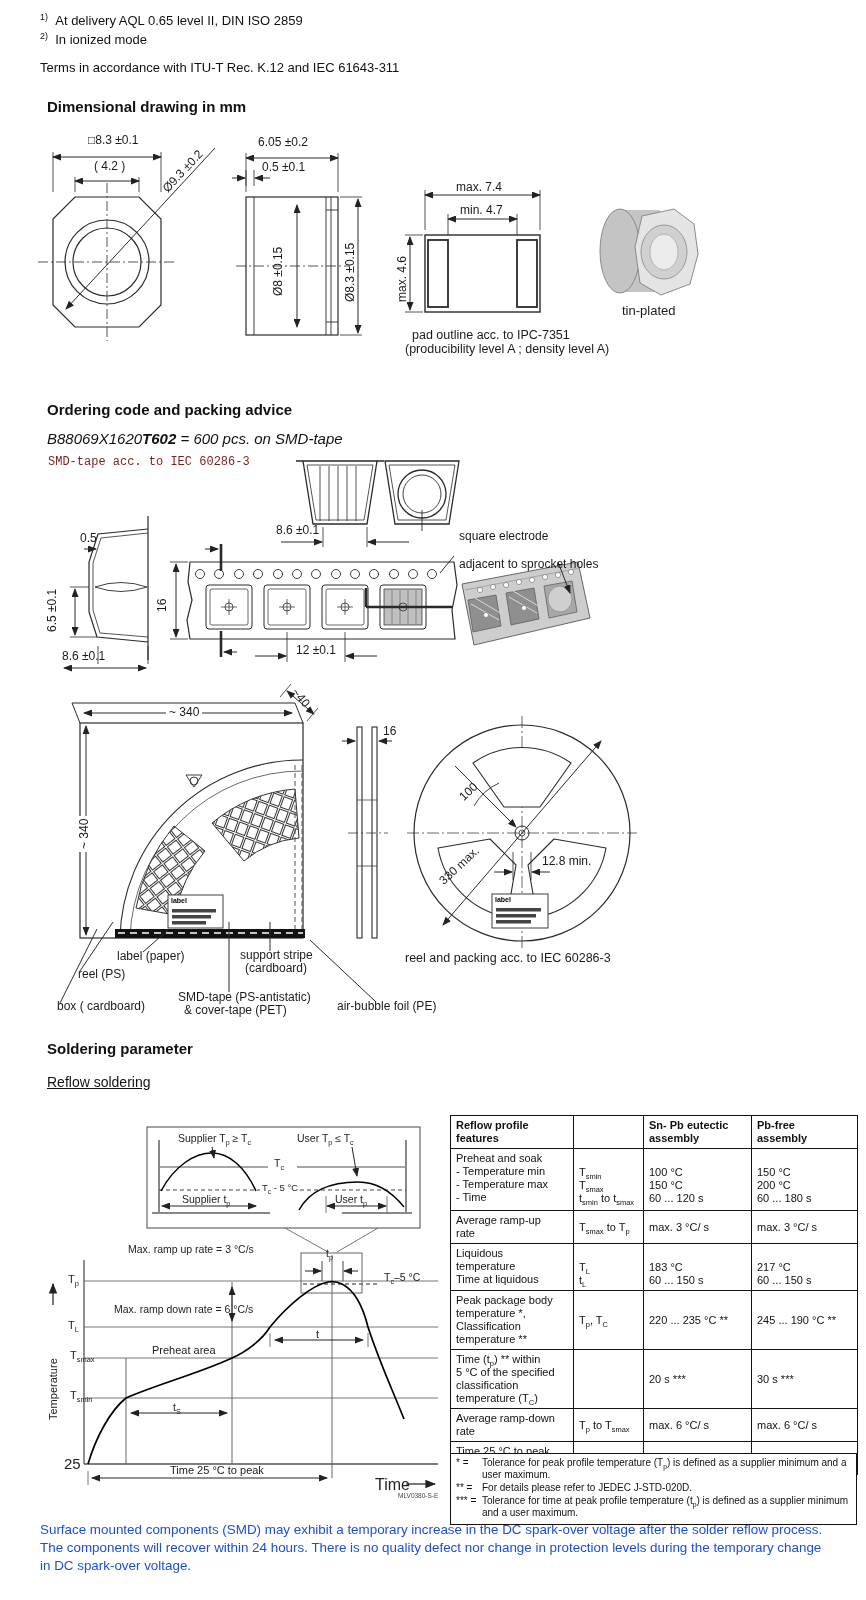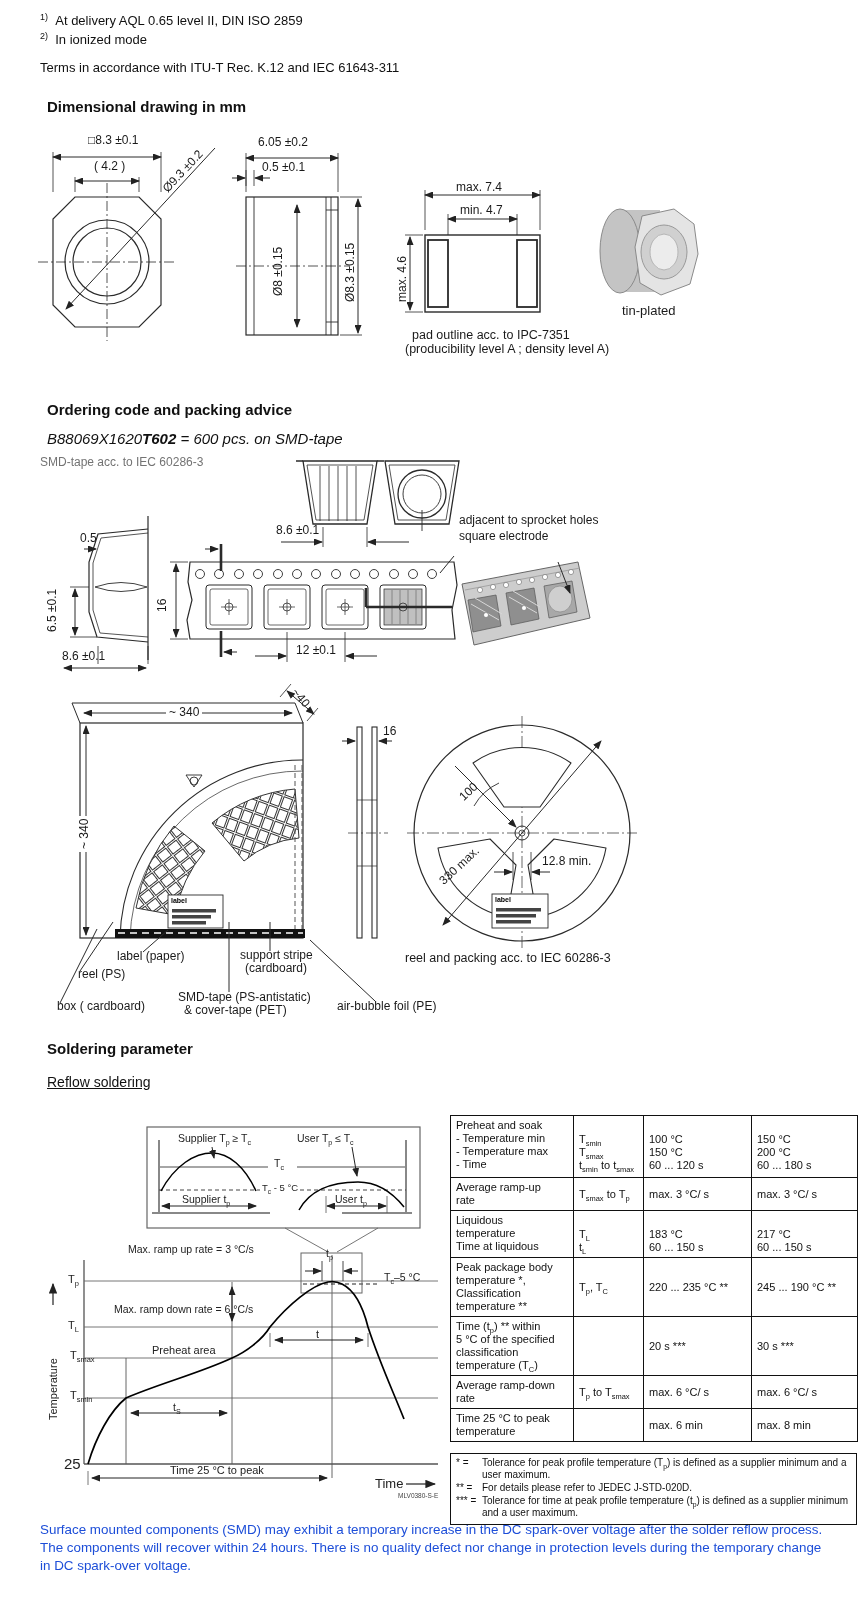--- a/index.html
+++ b/index.html
@@ -102,21 +102,21 @@
   <span class="lb rv" style="left:344px;top:302px;">Ø8.3 ±0.15</span>
   <span class="lb" style="left:456px;top:181px;">max. 7.4</span>
   <span class="lb" style="left:460px;top:204px;">min. 4.7</span>
   <span class="lb rv" style="left:396px;top:302px;">max. 4.6</span>
   <span class="lb" style="left:412px;top:329px;font-size:12.5px;">pad outline acc. to IPC-7351</span>
   <span class="lb" style="left:405px;top:343px;font-size:12.5px;">(producibility level A ; density level A)</span>
   <span class="lb" style="left:622px;top:304px;font-size:13px;">tin-plated</span>
 
   <div class="h1" style="left:47px;top:401px;">Ordering code and packing advice</div>
   <div class="code-line"><span>B88069X1620</span><b>T602</b><span> = 600 pcs. on SMD-tape</span></div>
-  <span class="lb" style="left:40px;top:456px;color:#737373;">SMD-tape acc. to IEC 60286-3</span>
+  <span class="lb" style="left:48px;top:456px;color:#7f1d1d;font-family:Liberation Mono, monospace;">SMD-tape acc. to IEC 60286-3</span>
 
   <svg style="top:450px;" width="866" height="575" viewBox="0 450 866 575">
     <defs>
       <marker id="pa" markerWidth="9" markerHeight="7" refX="8" refY="3.5" orient="auto-start-reverse">
           <path d="M0,0 L9,3.5 L0,7 Z" fill="#222"></path>
         </marker>
       <pattern id="fp1" width="13" height="11" patternUnits="userSpaceOnUse" patternTransform="rotate(-38)">
           <rect x="0.5" y="0.5" width="11" height="9" fill="#fff" stroke="#333" stroke-width="1"></rect>
         </pattern>
       <pattern id="fp2" width="13" height="11" patternUnits="userSpaceOnUse" patternTransform="rotate(-70)">
@@ -275,21 +275,21 @@
     </g>
   </svg>
 
   <span class="lb" style="left:276px;top:524px;">8.6 ±0.1</span>
   <span class="lb" style="left:80px;top:532px;">0.5</span>
   <span class="lb rv" style="left:46px;top:632px;">6.5 ±0.1</span>
   <span class="lb" style="left:62px;top:650px;">8.6 ±0.1</span>
   <span class="lb rv" style="left:156px;top:612px;">16</span>
   <span class="lb" style="left:296px;top:644px;">12 ±0.1</span>
   <span class="lb" style="left:459px;top:530px;">square electrode</span>
-  <span class="lb" style="left:459px;top:514px;">adjacent to sprocket holes</span>
+  <span class="lb" style="left:459px;top:558px;">adjacent to sprocket holes</span>
   <span class="lb bgw" style="left:166px;top:706px;">~ 340</span>
   <span class="lb rv bgw" style="left:78px;top:852px;">~ 340</span>
   <span class="lb" style="left:299px;top:686px;transform:rotate(50deg);transform-origin:0 0;">~40</span>
   <span class="lb" style="left:383px;top:725px;">16</span>
   <span class="lb" style="left:457px;top:794px;transform:rotate(-43deg);transform-origin:0 0;">100</span>
   <span class="lb" style="left:437px;top:878px;transform:rotate(-43deg);transform-origin:0 0;">330 max.</span>
   <span class="lb" style="left:542px;top:855px;">12.8 min.</span>
   <span class="tag" style="left:171px;top:897px;">label</span>
   <span class="tag" style="left:495px;top:896px;">label</span>
   <span class="lb" style="left:117px;top:950px;">label (paper)</span>
@@ -360,32 +360,47 @@
   <span class="gl" style="left:68px;top:1320px;font-size:11px;"><span>T</span><sub>L</sub></span>
   <span class="gl" style="left:70px;top:1350px;font-size:11px;"><span>T</span><sub>smax</sub></span>
   <span class="gl" style="left:70px;top:1390px;font-size:11px;"><span>T</span><sub>smin</sub></span>
   <span class="gl" style="left:64px;top:1456px;font-size:15px;">25</span>
   <span class="gl" style="left:114px;top:1244px;padding-left:14px;">Max. ramp up rate = 3 °C/s</span>
   <span class="gl" style="left:114px;top:1304px;">Max. ramp down rate = 6 °C/s</span>
   <span class="gl" style="left:152px;top:1345px;font-size:11px;">Preheat area</span>
   <span class="gl" style="left:173px;top:1402px;"><span>t</span><sub>S</sub></span>
   <span class="gl" style="left:316px;top:1329px;font-size:11px;">t</span>
   <span class="gl" style="left:170px;top:1465px;font-size:11px;">Time 25 °C to peak</span>
-  <span class="gl" style="left:375px;top:1477px;font-size:13px;">Time</span>
+  <span class="gl" style="left:375px;top:1477px;font-size:16px;">Time</span>
   <span class="gl" style="left:48px;top:1420px;font-size:11px;transform:rotate(-90deg);transform-origin:0 0;">Temperature</span>
   <span class="gl" style="left:398px;top:1493px;font-size:6.5px;color:#444;">MLV0380-S-E</span>
 
   <table class="rt">
     <colgroup>
         <col style="width:123px">
         <col style="width:70px">
         <col style="width:108px">
         <col style="width:106px">
       </colgroup>
     <tbody>
+        <tr style="height:31px;">
+      <td class="hd">
+            <div>Reflow profile</div>
+            <div>features</div>
+          </td>
+      <td class="hd"></td>
+      <td class="hd">
+            <div>Sn- Pb eutectic</div>
+            <div>assembly</div>
+          </td>
+      <td class="hd">
+            <div>Pb-free</div>
+            <div>assembly</div>
+          </td>
+    </tr>
     <tr style="height:62px;">
       <td>
             <div>Preheat and soak</div>
             <div>- Temperature min</div>
             <div>- Temperature max</div>
             <div>- Time</div>
           </td>
       <td class="pad1">
             <div><span>T</span><sub>smin</sub></div>
             <div><span>T</span><sub>smax</sub></div>

